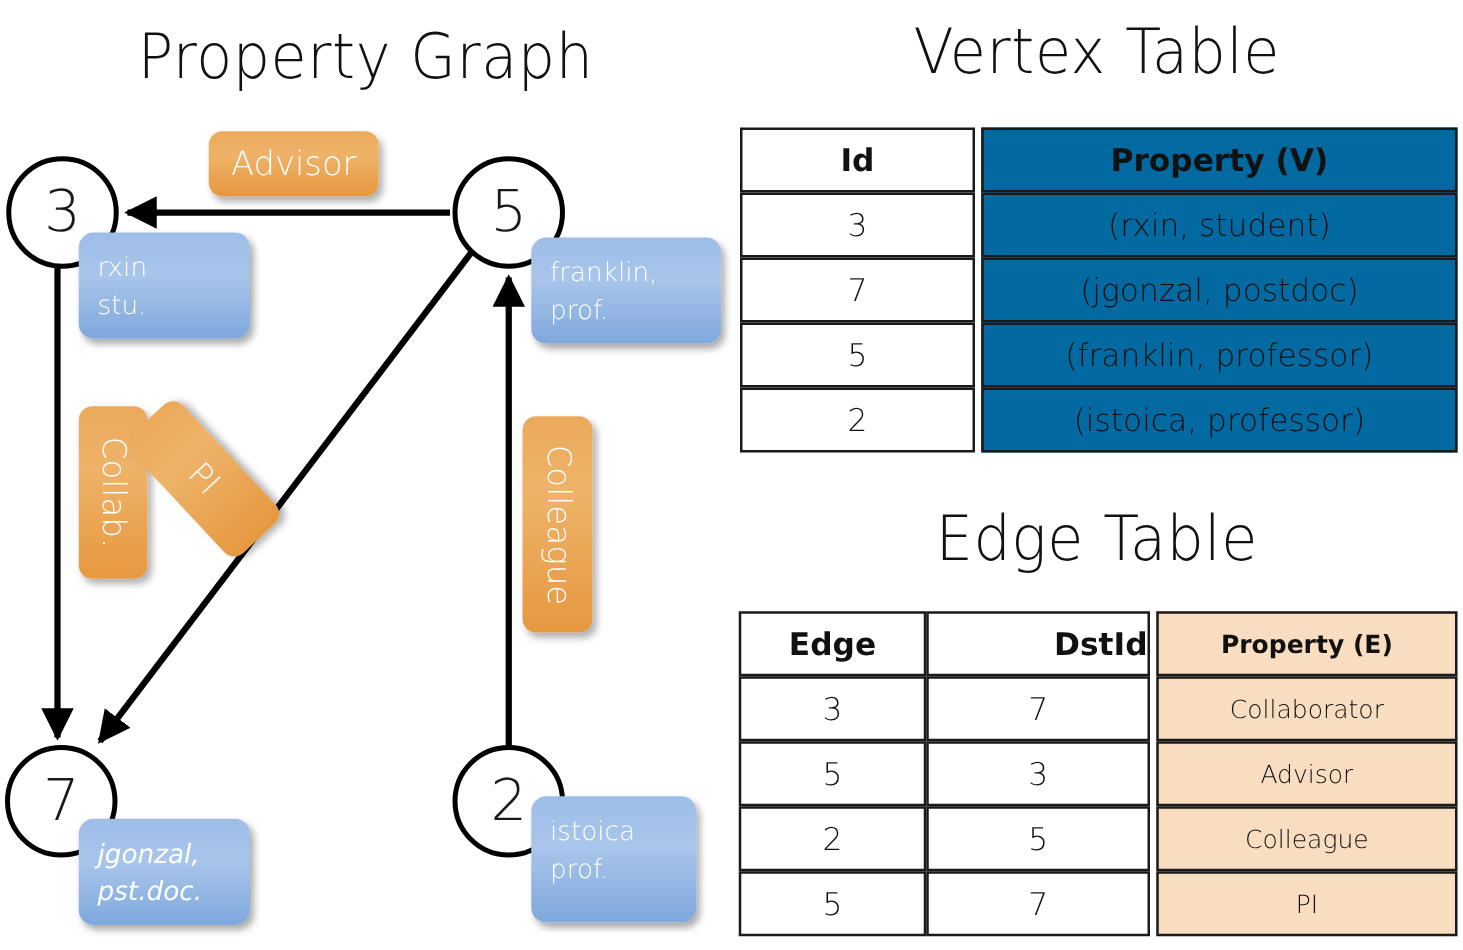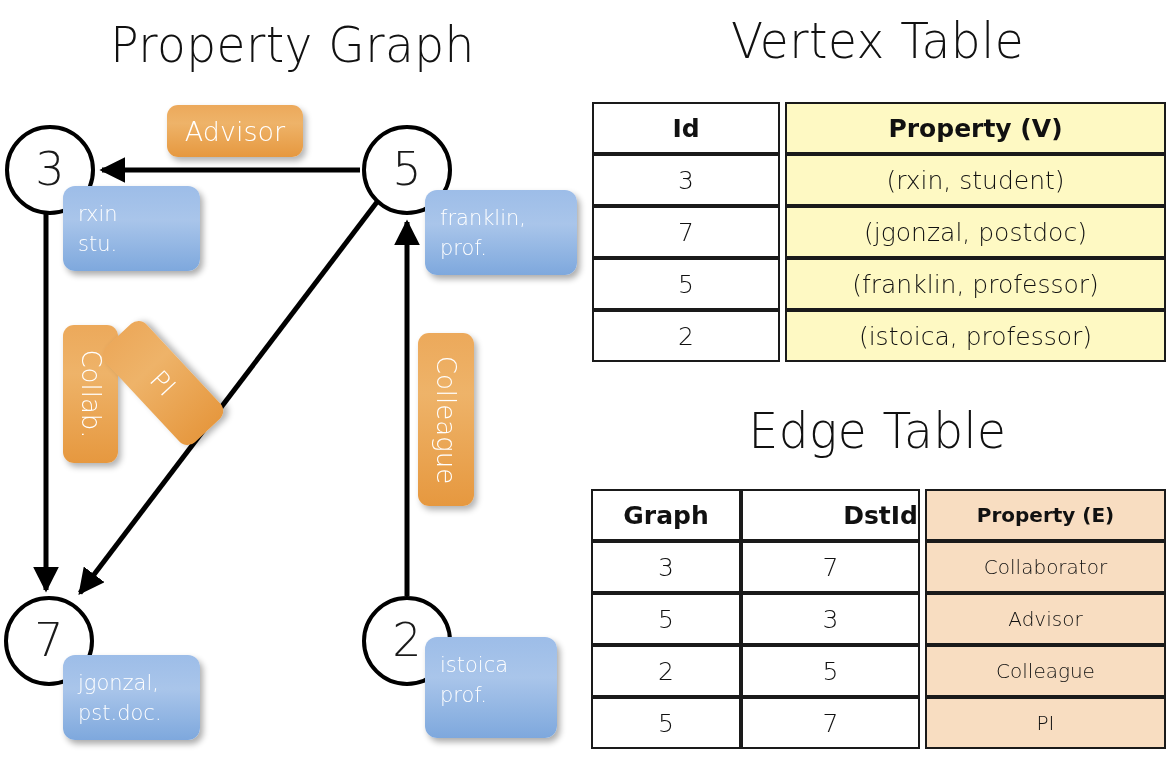--- a/index.html
+++ b/index.html
@@ -132,21 +132,21 @@
     padding: 0;
     height: 52px;
     box-sizing: border-box;
   }
   .tbl th { font-weight: 700; font-size: 25px; margin-top: 24px; }
   .gap-col { border: none !important; width: 5px; background: transparent; }
 
   #vertex-table { left: 592px; top: 102px; }
   #vertex-table .col-id   { width: 188px; }
   #vertex-table .col-prop { width: 381px; }
-  #vertex-table .prop-cell { background: #fef9c3; }
+  #vertex-table .prop-cell { background: #0369a1; }
 
   #edge-table { left: 591px; top: 489px; }
   #edge-table .col-src  { width: 150px; }
   #edge-table .col-dst  { width: 179px; text-align: right; }
   #edge-table .col-prop { width: 241px; }
   #edge-table .prop-cell { background: #f8ddc1; }
   #edge-table td.prop-cell, #edge-table th.prop-cell { font-size: 20px; }
 </style>
 </head>
 <body>
@@ -183,21 +183,21 @@
     <span>7</span>
   </div>
   <div class="vertex" id="vertex-2" style="left:362px; top:596px;">
     <span>2</span>
   </div>
 
   <div class="vprop" style="left:63px; top:186px; width:137px; height:85px;">rxin
 stu.</div>
   <div class="vprop" style="left:425px; top:190px; width:152px; height:85px;">franklin,
 prof.</div>
-  <div class="vprop" style="left:63px; top:655px; width:137px; height:85px;">jgonzal,
+  <div class="vprop" style="left:63px; top:655px; width:137px; height:85px;font-style:italic;">jgonzal,
 pst.doc.</div>
   <div class="vprop" style="left:425px; top:637px; width:132px; height:101px;">istoica
 prof.</div>
 
   <div class="eprop" id="eprop-advisor">
     <span>Advisor</span>
   </div>
   <div class="eprop" id="eprop-collab">
     <span>Collab.</span>
   </div>
@@ -237,21 +237,21 @@
       <td>2</td>
       <td class="gap-col"></td>
       <td class="prop-cell">(istoica, professor)</td>
     </tr>
   </tbody>
 </table>
 
 <table class="tbl" id="edge-table">
   <thead>
     <tr>
-      <th class="col-src">Graph</th>
+      <th class="col-src">Edge</th>
       <th class="col-dst">DstId</th>
       <th class="gap-col"></th>
       <th class="col-prop prop-cell">Property (E)</th>
     </tr>
   </thead>
   <tbody>
     <tr>
       <td>3</td>
       <td>7</td>
       <td class="gap-col"></td>

